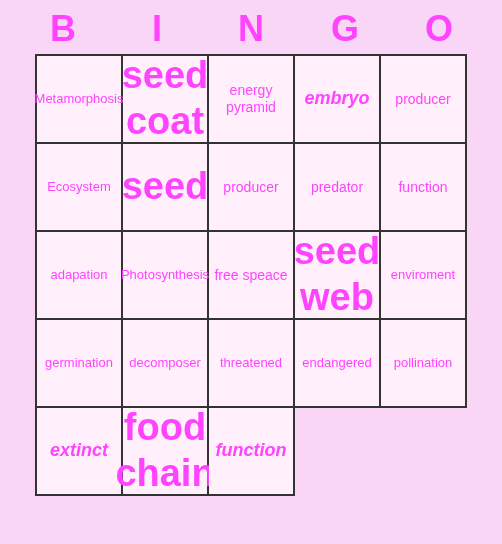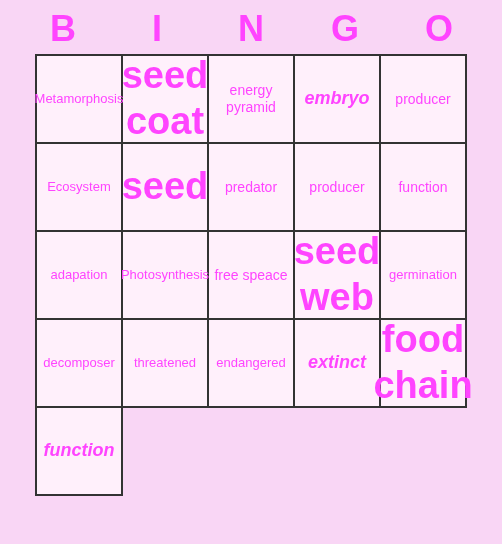--- a/index.html
+++ b/index.html
@@ -82,51 +82,57 @@
     <div class="bingo-cell">
       <span class="font-medium">producer</span>
     </div>
     <div class="bingo-cell">
       <span class="font-small">Ecosystem</span>
     </div>
     <div class="bingo-cell">
       <span class="font-xlarge">seed</span>
     </div>
     <div class="bingo-cell">
-      <span class="font-medium">predator</span>
+      <span class="font-medium">producer</span>
     </div>
     <div class="bingo-cell">
-      <span class="font-medium">producer</span>
+      <span class="font-medium">predator</span>
     </div>
     <div class="bingo-cell">
       <span class="font-medium">function</span>
     </div>
     <div class="bingo-cell">
       <span class="font-small">adapation</span>
     </div>
     <div class="bingo-cell">
       <span class="font-small">Photosynthesis</span>
     </div>
     <div class="bingo-cell">
       <span class="font-medium">free speace</span>
     </div>
     <div class="bingo-cell">
       <span class="font-xlarge">seed web</span>
     </div>
     <div class="bingo-cell">
+      <span class="font-small">enviroment</span>
+    </div>
+    <div class="bingo-cell">
       <span class="font-small">germination</span>
     </div>
     <div class="bingo-cell">
       <span class="font-small">decomposer</span>
     </div>
     <div class="bingo-cell">
       <span class="font-small">threatened</span>
     </div>
     <div class="bingo-cell">
       <span class="font-small">endangered</span>
+    </div>
+    <div class="bingo-cell">
+      <span class="font-small">pollination</span>
     </div>
     <div class="bingo-cell">
       <span class="font-large">extinct</span>
     </div>
     <div class="bingo-cell">
       <span class="font-xlarge">food chain</span>
     </div>
     <div class="bingo-cell">
       <span class="font-large">function</span>
     </div>

